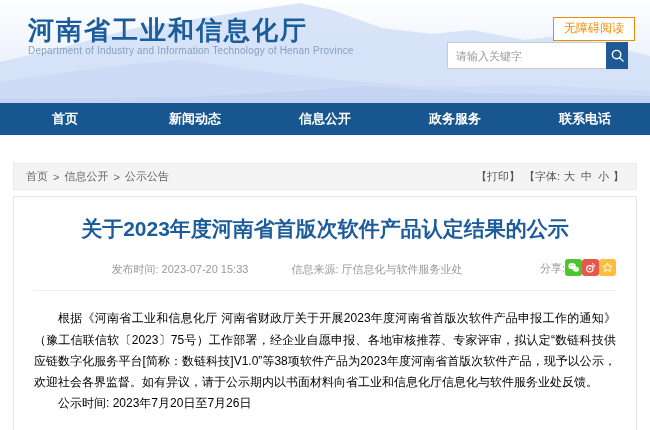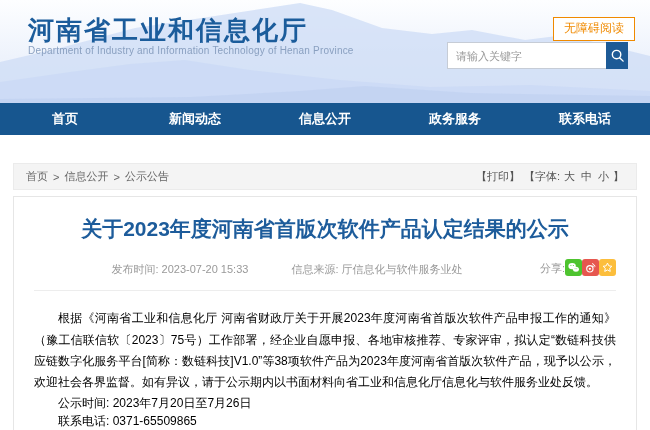--- a/index.html
+++ b/index.html
@@ -230,16 +230,15 @@
         <svg width="13" height="13" viewBox="0 0 16 16">
           <path d="M8 2.6 L9.7 6 L13.4 6.5 L10.7 9.1 L11.4 12.8 L8 11 L4.6 12.8 L5.3 9.1 L2.6 6.5 L6.3 6 Z" fill="none" stroke="#ffffff" stroke-width="1.2" stroke-linejoin="round"></path>
         </svg>
       </span>
     </div>
   </div>
 
   <div class="article-body">
     <p class="article-paragraph">根据《河南省工业和信息化厅 河南省财政厅关于开展2023年度河南省首版次软件产品申报工作的通知》（豫工信联信软〔2023〕75号）工作部署，经企业自愿申报、各地审核推荐、专家评审，拟认定“数链科技供应链数字化服务平台[简称：数链科技]V1.0”等38项软件产品为2023年度河南省首版次软件产品，现予以公示，欢迎社会各界监督。如有异议，请于公示期内以书面材料向省工业和信息化厅信息化与软件服务业处反馈。</p>
     <p class="article-line">公示时间: 2023年7月20日至7月26日</p>
-    <p class="article-line">联系电话: 0371-65509865</p>
 
   </div>
 </main>
 
 </body></html>

